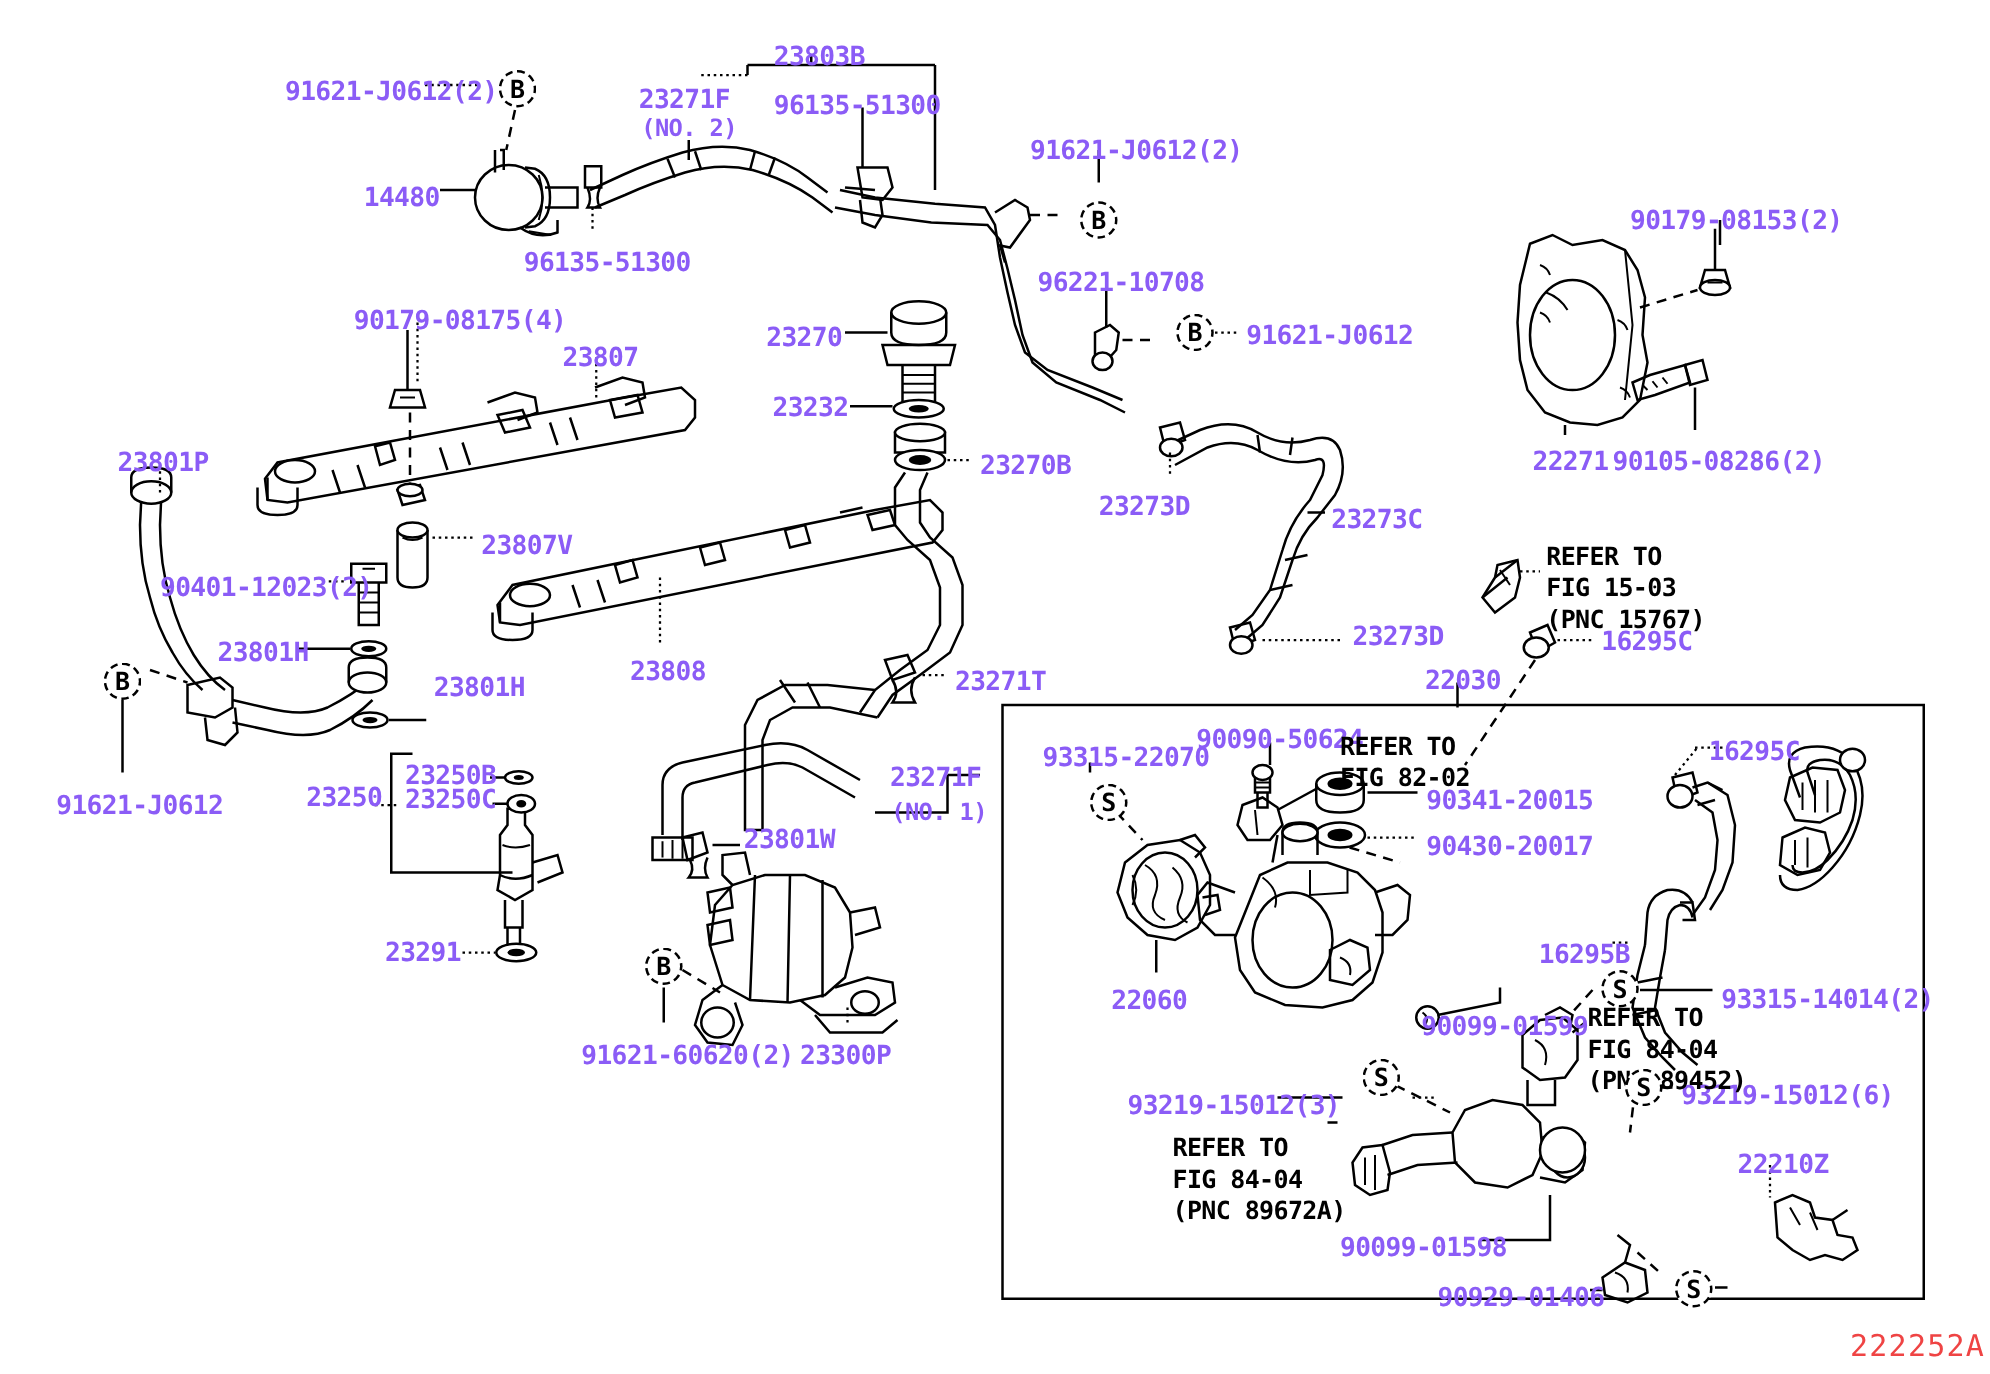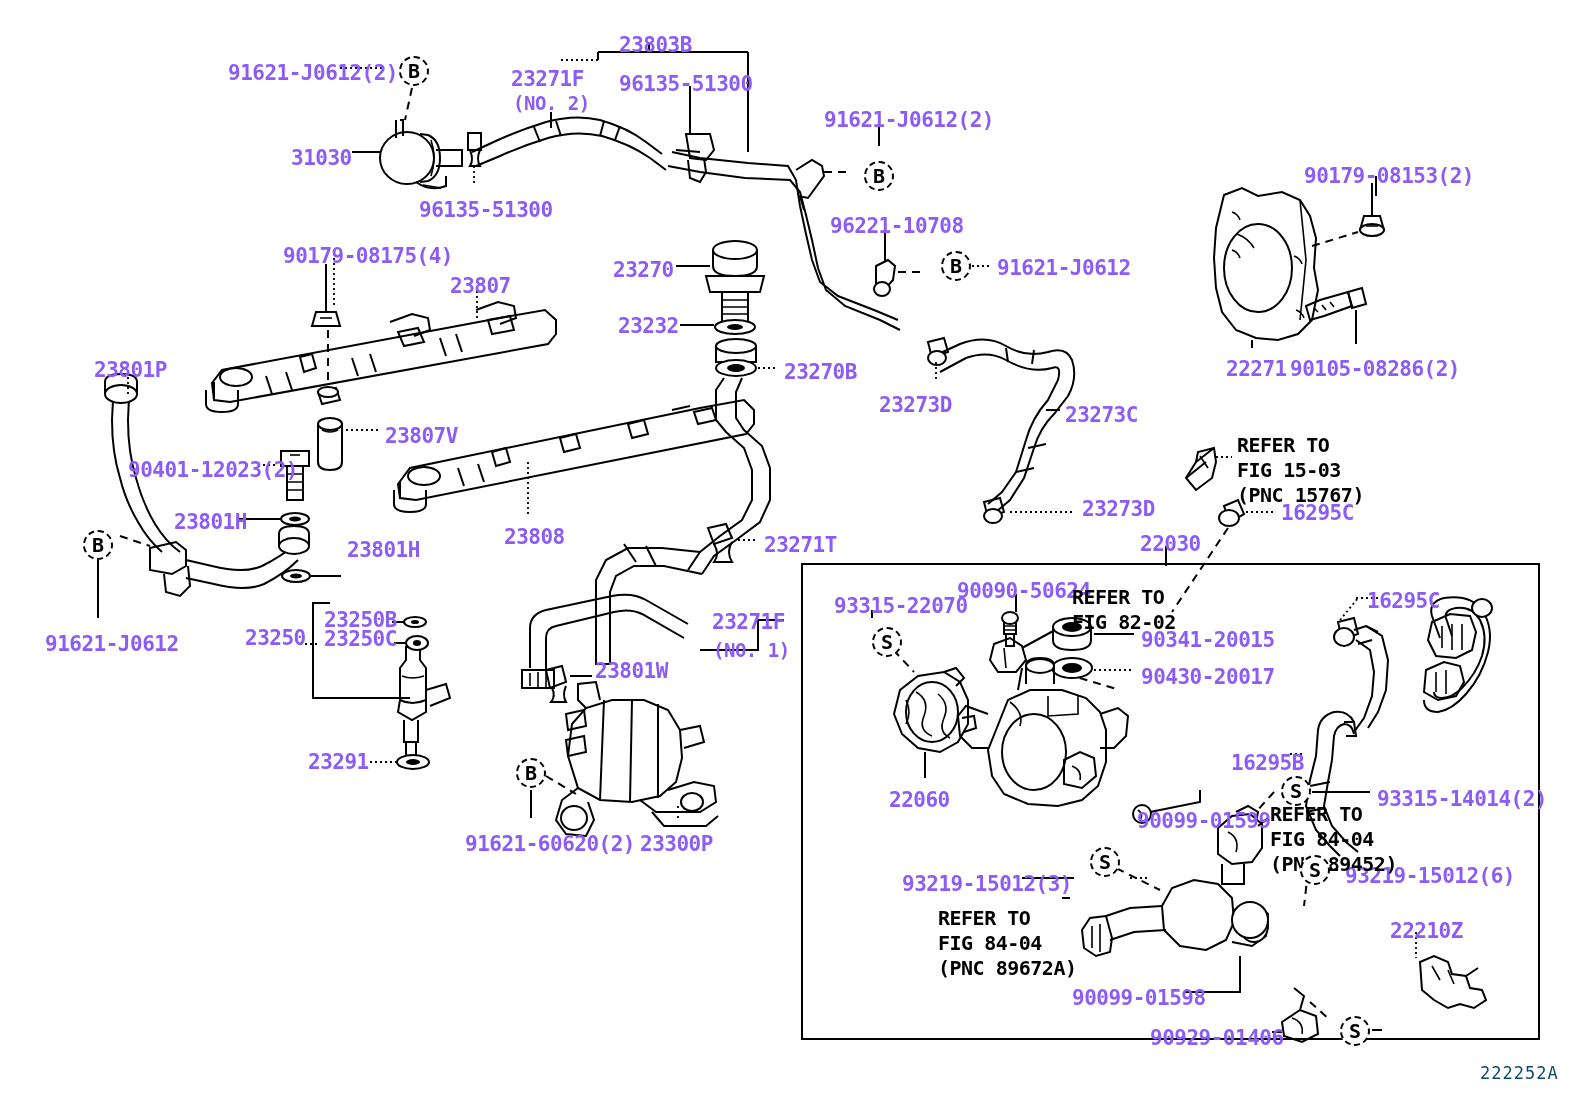--- a/index.html
+++ b/index.html
@@ -40,21 +40,21 @@
   .circ.dashed{border-style:dashed;border-width:2px;}
   .insetbox{
     position:absolute;
     border:2px solid #000;
     box-sizing:border-box;
     background:transparent;
   }
   .diagid{
     position:absolute;
     font-family:"DejaVu Sans Mono","Liberation Mono",monospace;
-    font-size:17px;color:#0c4a6e;letter-spacing:1px;text-align:right;
+    font-size:24px;color:#ef4444;letter-spacing:1px;text-align:right;
   }
   svg.art{position:absolute;left:0;top:0;width:1592px;height:1099px;overflow:visible;}
   .ln{stroke:#000;stroke-width:2;fill:none;}
   .ln-thin{stroke:#000;stroke-width:1.6;fill:none;}
   .ln-dot{stroke:#000;stroke-width:1.8;fill:none;stroke-dasharray:2 3;}
   .ln-dash{stroke:#000;stroke-width:2;fill:none;stroke-dasharray:8 6;}
   .ln-lead{stroke:#000;stroke-width:2;fill:none;}
   .fillw{fill:#ffffff;stroke:#000;stroke-width:2;}
   .fillk{fill:#000000;stroke:none;}
 </style>
@@ -510,21 +510,21 @@
 
   <div class="insetbox" style="left:801px;top:563px;width:739px;height:477px;"></div>
 
   <div class="lbl" style="left:228px;top:60px;">91621-J0612(2)</div>
   <div class="lbl" style="left:619px;top:32px;">23803B</div>
   <div class="lbl" style="left:511px;top:66px;">23271F</div>
   <div class="lbl sm" style="left:513px;top:90px;">(NO. 2)</div>
   <div class="lbl" style="left:619px;top:71px;">96135-51300</div>
   <div class="lbl" style="left:824px;top:107px;">91621-J0612(2)</div>
   <div class="lbl" style="left:1304px;top:163px;text-align:center;">90179-08153(2)</div>
-  <div class="lbl" style="left:291px;top:145px;">31030</div>
+  <div class="lbl" style="left:291px;top:145px;">14480</div>
   <div class="lbl" style="left:419px;top:197px;">96135-51300</div>
   <div class="lbl" style="left:830px;top:213px;">96221-10708</div>
   <div class="lbl" style="left:997px;top:255px;">91621-J0612</div>
   <div class="lbl" style="left:283px;top:243px;">90179-08175(4)</div>
   <div class="lbl" style="left:450px;top:273px;">23807</div>
   <div class="lbl" style="left:613px;top:257px;">23270</div>
   <div class="lbl" style="left:618px;top:313px;">23232</div>
   <div class="lbl" style="left:784px;top:359px;">23270B</div>
   <div class="lbl" style="left:1226px;top:356px;">22271</div>
   <div class="lbl" style="left:1290px;top:356px;">90105-08286(2)</div>

